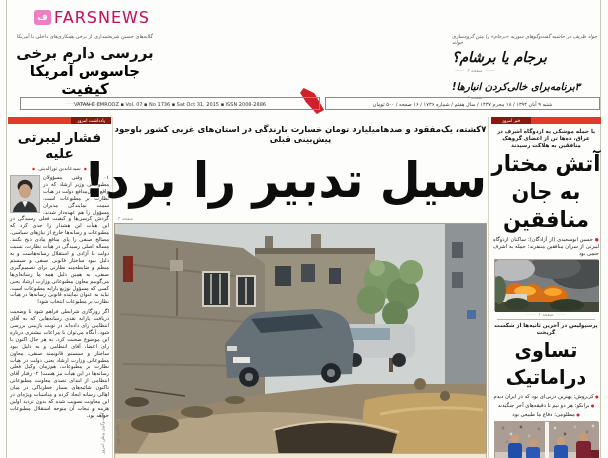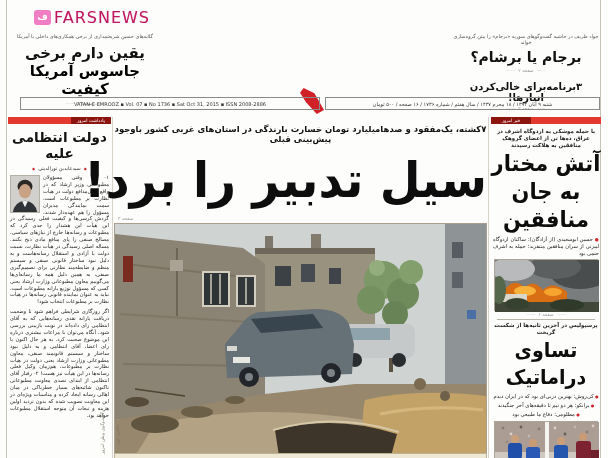--- a/index.html
+++ b/index.html
@@ -32,21 +32,21 @@
     color:#d2262b; padding:0 6px; }
   .mh-url { letter-spacing:0.5px; font-weight:bold; }
   .mh-tag { font-weight:bold; direction:rtl; }
   .mh-tag::before, .mh-tag::after { content:"———"; color:#d2262b; opacity:.7; margin:0 3px; letter-spacing:-1px;}
   .mh-title { font-size:54px; font-weight:bold; color:#cf2127; direction:rtl; line-height:74px;
     transform:scaleY(1.08); text-shadow:1px 0 #cf2127, -1px 0 #cf2127, 0 1px #cf2127; white-space:nowrap; }
   .mh-tail { position:absolute; left:300px; top:88px; width:24px; height:26px; background:#cf2127;
     clip-path:polygon(15% 0, 60% 20%, 100% 85%, 70% 100%, 25% 55%, 0 18%); }
 
   
-  .hdr-right { position:absolute; left:452px; top:33px; width:148px; text-align:center; direction:rtl; }
+  .hdr-right { position:absolute; left:452px; top:33px; width:148px; text-align:left; direction:rtl;font-style:italic; }
   .hdr-right .kicker { font-size:5px; color:#555; }
   .hdr-right .h1 { font-size:14px; font-weight:bold; color:#111; margin-top:4px; }
   .hdr-right .h2 { font-size:10px; font-weight:bold; color:#111; margin-top:8px; }
 
   
   .dateline { position:absolute; left:20px; top:97px; width:580px; height:13px; display:flex; gap:5px; }
   .dl-box { border:1px solid #8a8a8a; height:13px; display:flex; align-items:center;
     justify-content:center; font-size:5px; color:#333; padding:0 4px; white-space:nowrap; overflow:hidden; }
   .dl-latin { width:300px; }
   .dl-persian { flex:1; direction:rtl; }
@@ -113,21 +113,21 @@
 
   <div class="page-frame"></div>
 
   <div class="farsnews">
     <span class="fn-icon">ف</span>
     <span class="fn-text">FARSNEWS</span>
   </div>
 
   <div class="hdr-left">
     <div class="kicker">گلایه‌های حسین شریعتمداری از برخی همکاری‌های داخلی با آمریکا</div>
-    <div class="l1">یقین دارم برخی</div>
+    <div class="l1">بررسی دارم برخی</div>
     <div class="l2"><span class="red-txt">جاسوس آمریکا</span><span> کیفیت</span></div>
     <div class="pref">صفحه ۲</div>
   </div>
 
   <div class="mh-tail"></div>
 
   <div class="hdr-right">
     <div class="kicker">جواد ظریف در حاشیه گفت‌وگوهای سوریه «برجام» را متن گروه‌سازی خواند</div>
     <div class="h1">برجام یا برشام؟</div>
     <div class="pref">صفحه ۲</div>
@@ -141,21 +141,21 @@
   </div>
 
   <div class="gutter-l"></div>
   <div class="gutter-r"></div>
 
   <div class="left-col">
     <div class="sec-bar">
       <div class="sec-red"></div>
       <div class="sec-label">یادداشت امروز</div>
     </div>
-    <div class="lc-head">دولت انتظامی علیه</div>
+    <div class="lc-head">فشار لیبرتی علیه</div>
     <div class="lc-byline">سیدعابدین نورالدینی</div>
     <div class="lc-body">
       <span class="portrait">
         <svg viewBox="0 0 30 38" width="28" height="36" preserveAspectRatio="none">
           <rect width="30" height="38" fill="#d2d0cc"></rect>
           <ellipse cx="15" cy="11" rx="8" ry="7" fill="#2c2826"></ellipse>
           <ellipse cx="15" cy="16" rx="6.5" ry="7.5" fill="#c9a184"></ellipse>
           <path d="M2,38 Q4,27 15,26 Q26,27 28,38 Z" fill="#2f3338"></path>
           <polygon points="12,27 15,33 18,27 15,26" fill="#eeeeee"></polygon>
         </svg>

